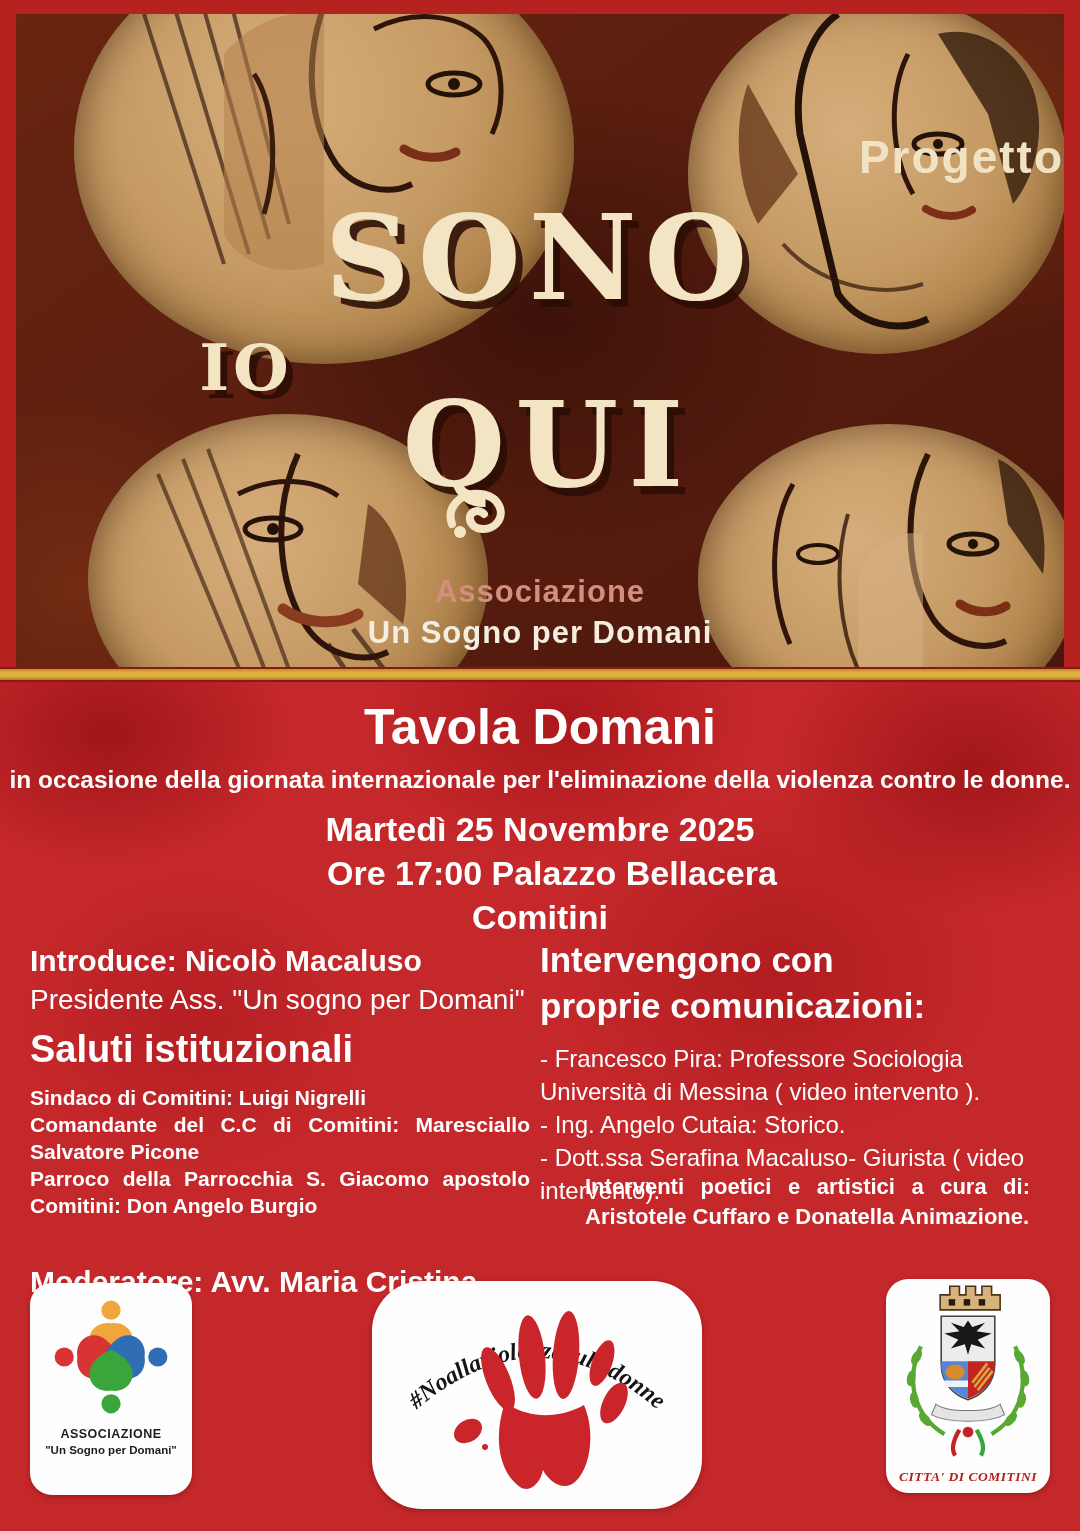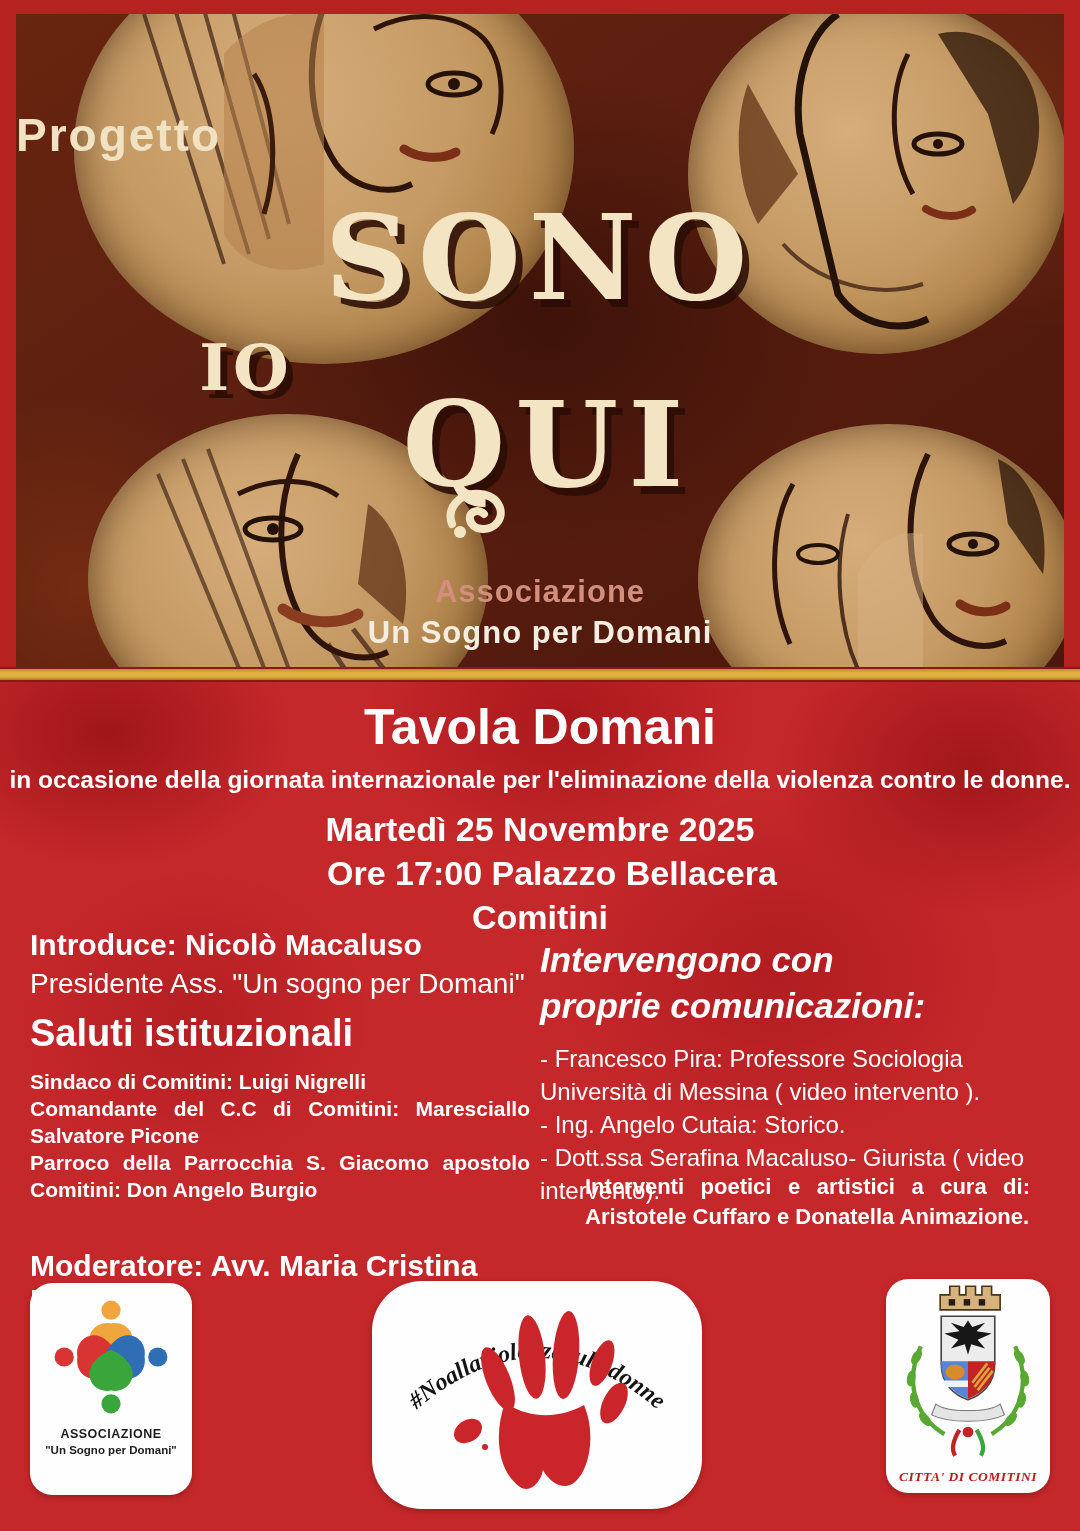--- a/index.html
+++ b/index.html
@@ -17,21 +17,21 @@
     overflow:hidden;}
   .vignette{position:absolute;border-radius:50%;
     background:radial-gradient(circle at 42% 38%, #d6ad7b 0%, #c59a64 45%, #a97c42 78%, #8a5d2c 100%);
     box-shadow:0 0 40px rgba(30,8,2,.5) inset;}
   .vignette svg{position:absolute;left:0;top:0;width:100%;height:100%;}
   .v-tl{left:58px;top:-80px;width:500px;height:430px;}
   .v-tr{left:672px;top:-20px;width:380px;height:360px;}
   .v-bl{left:72px;top:400px;width:400px;height:330px;}
   .v-br{left:682px;top:410px;width:380px;height:310px;}
 
-  .progetto{position:absolute;left:0;top:94px;width:100%;text-align:left;
+  .progetto{position:absolute;left:0;top:116px;width:100%;text-align:right;
     color:#f1e2c4;font-size:46px;font-weight:bold;letter-spacing:2px;}
   .big-title{font-family:"DejaVu Serif","Liberation Serif",serif;font-weight:bold;color:#f3e4c4;
     text-shadow:7px 8px 0 rgba(42,13,4,.88);line-height:1;}
   .t-sono{position:absolute;left:0;top:185px;width:100%;text-align:center;font-size:118px;letter-spacing:8px;}
   .t-io{position:absolute;left:150px;top:322px;width:160px;text-align:center;font-size:64px;letter-spacing:4px;}
   .t-qui{position:absolute;left:8px;top:372px;width:100%;text-align:center;font-size:118px;letter-spacing:10px;}
   .flourish{position:absolute;left:428px;top:470px;}
   .assoc-label{position:absolute;left:0;top:560px;width:100%;text-align:center;
     color:#d28f7d;font-size:31px;font-weight:bold;letter-spacing:1px;}
   .assoc-name{position:absolute;left:0;top:601px;width:100%;text-align:center;
@@ -51,29 +51,29 @@
       radial-gradient(ellipse 380px 300px at 72% 34%, rgba(138,8,12,.35), transparent 60%),
       radial-gradient(ellipse 300px 260px at 18% 40%, rgba(138,8,12,.28), transparent 60%),
       #c5282b;}
   .w{color:#ffffff;}
   .ev-title{position:absolute;left:0;top:16px;width:100%;text-align:center;font-size:50px;font-weight:bold;}
   .ev-occasion{position:absolute;left:0;top:84px;width:100%;text-align:center;font-size:24.5px;font-weight:bold;}
   .ev-date{position:absolute;left:0;top:128px;width:100%;text-align:center;font-size:34px;font-weight:bold;}
   .ev-time{position:absolute;left:12px;top:172px;width:100%;text-align:center;font-size:34px;font-weight:bold;}
   .ev-city{position:absolute;left:0;top:216px;width:100%;text-align:center;font-size:34px;font-weight:bold;}
 
-  .col-left{position:absolute;left:30px;top:246px;width:500px;}
+  .col-left{position:absolute;left:30px;top:262px;width:500px;}
   .introduce{font-size:30px;font-weight:bold;margin:0 0 6px 0;}
   .introduce-role{font-size:28px;margin:0 0 12px 0;}
   .saluti{font-size:38px;font-weight:bold;margin:0 0 14px 0;}
   .greet{font-size:21px;font-weight:bold;text-align:justify;line-height:1.28;margin:0;}
   .moderator{font-size:30px;font-weight:bold;margin:46px 0 0 0;}
 
   .col-right{position:absolute;left:540px;top:255px;width:520px;}
-  .speakers-h{font-size:35px;font-weight:bold;line-height:1.3;margin:0 0 14px 0;font-style:italic;}
+  .speakers-h{font-size:35px;font-weight:bold;line-height:1.3;margin:0 0 14px 0;}
   .speaker{font-size:24px;line-height:1.38;margin:0;}
   .artistic{position:absolute;left:585px;top:490px;width:445px;
     font-size:22px;font-weight:bold;text-align:justify;line-height:1.35;}
 
   
   .card{position:absolute;background:#fefefe;box-shadow:0 2px 6px rgba(80,0,0,.35);}
   .card-assoc{left:30px;top:1283px;width:162px;height:212px;border-radius:22px;text-align:center;}
   .card-assoc svg{margin-top:14px;}
   .card-assoc .l1{font-size:12.5px;font-weight:bold;color:#1c1c1c;margin-top:6px;letter-spacing:.5px;}
   .card-assoc .l2{font-size:11.5px;font-weight:bold;color:#1c1c1c;margin-top:3px;}

